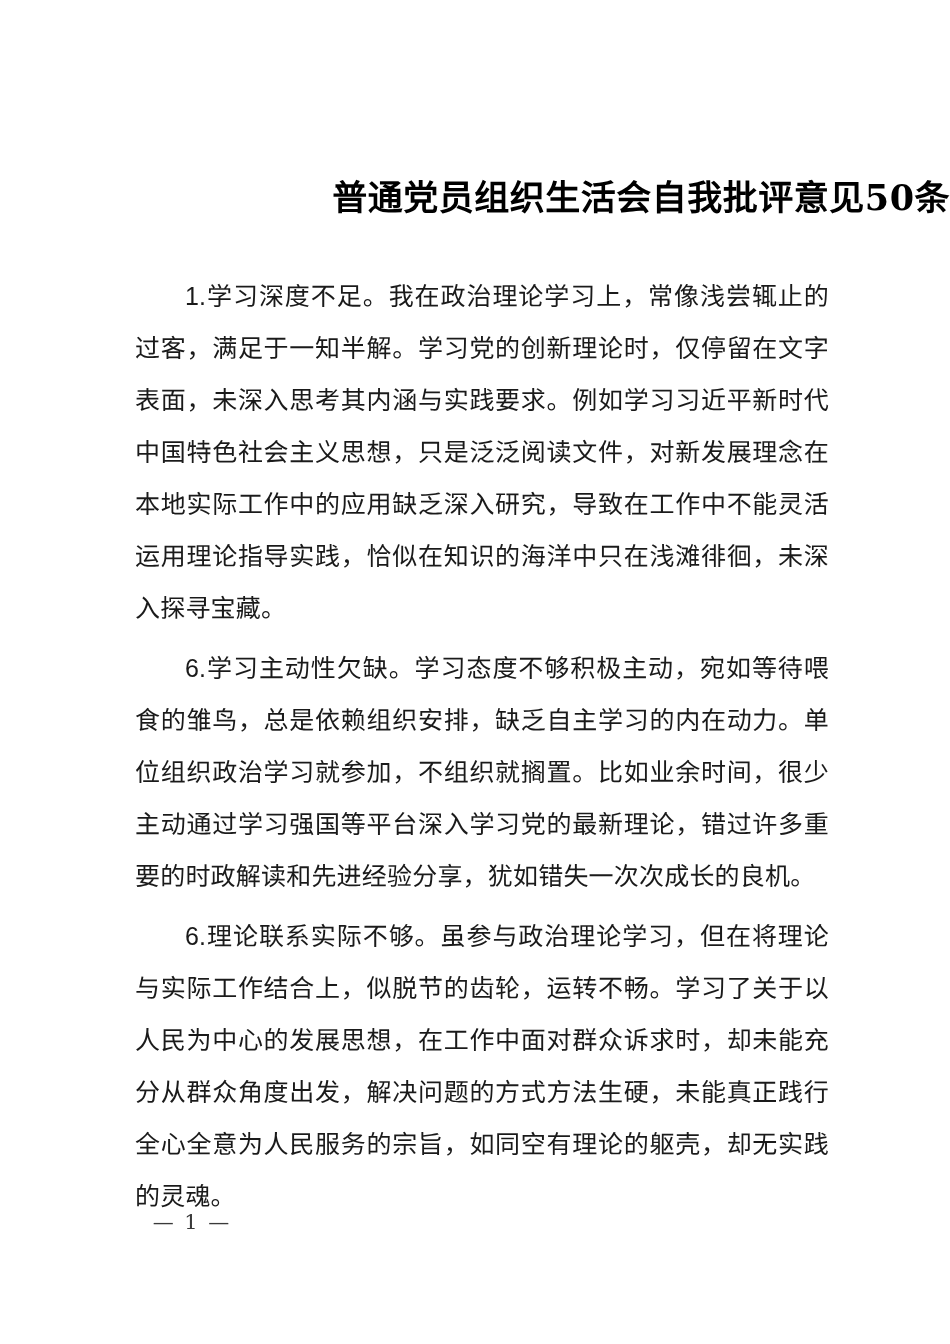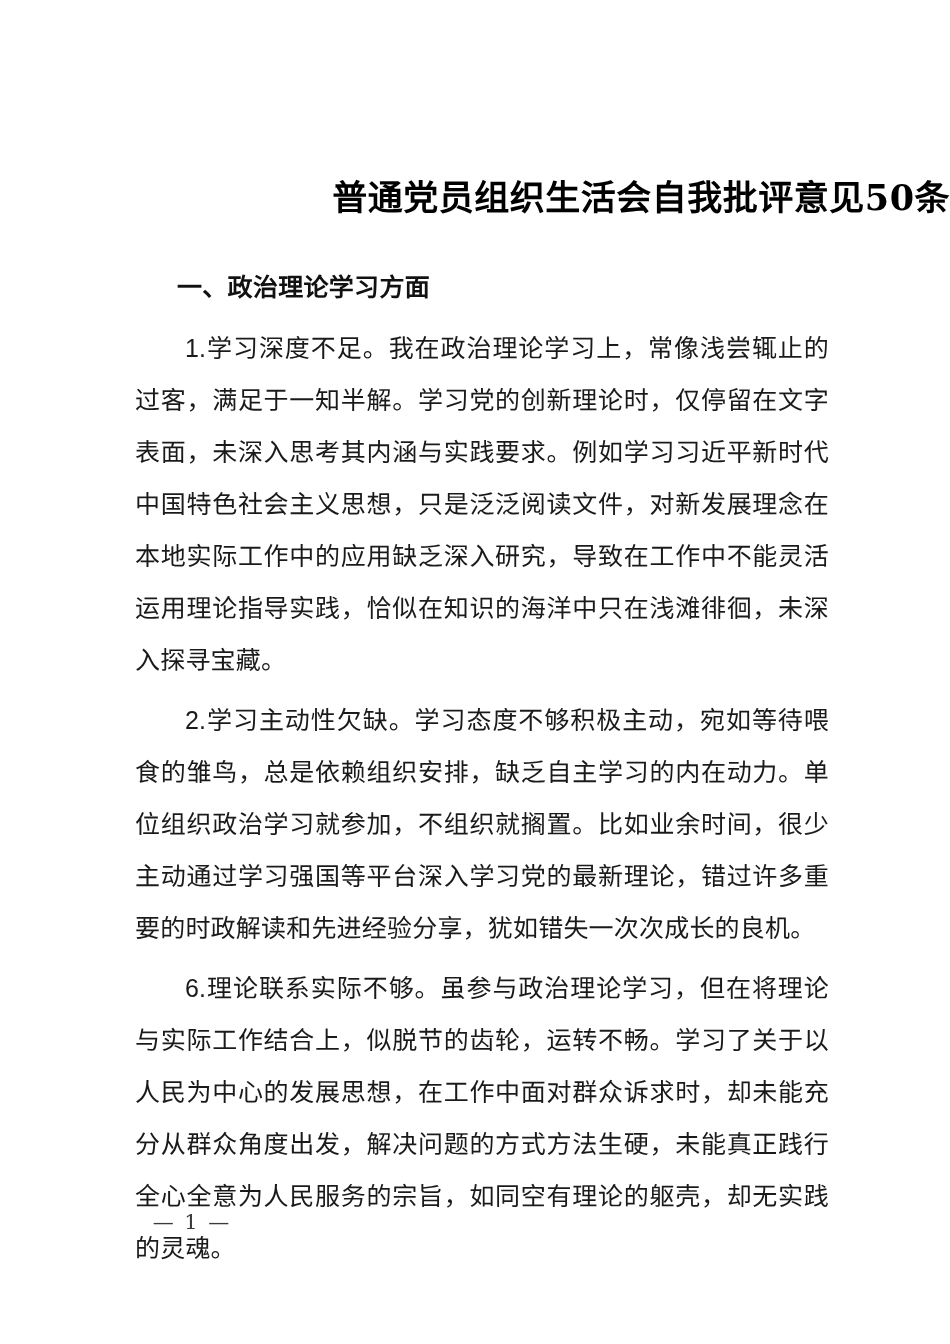--- a/index.html
+++ b/index.html
@@ -83,25 +83,24 @@
 </style>
 </head>
 <body>
 
 <div class="page">
 
   <h1 class="doc-title">普通党员组织生活会自我批评意见50条</h1>
 
   <div class="body-area">
 
-    <h2 class="section-heading">一、政治理论学习方面</h2>
 
     <p class="para">1.学习深度不足。我在政治理论学习上，常像浅尝辄止的过客，满足于一知半解。学习党的创新理论时，仅停留在文字表面，未深入思考其内涵与实践要求。例如学习习近平新时代中国特色社会主义思想，只是泛泛阅读文件，对新发展理念在本地实际工作中的应用缺乏深入研究，导致在工作中不能灵活运用理论指导实践，恰似在知识的海洋中只在浅滩徘徊，未深入探寻宝藏。</p>
 
-    <p class="para">2.学习主动性欠缺。学习态度不够积极主动，宛如等待喂食的雏鸟，总是依赖组织安排，缺乏自主学习的内在动力。单位组织政治学习就参加，不组织就搁置。比如业余时间，很少主动通过学习强国等平台深入学习党的最新理论，错过许多重要的时政解读和先进经验分享，犹如错失一次次成长的良机。</p>
+    <p class="para">6.学习主动性欠缺。学习态度不够积极主动，宛如等待喂食的雏鸟，总是依赖组织安排，缺乏自主学习的内在动力。单位组织政治学习就参加，不组织就搁置。比如业余时间，很少主动通过学习强国等平台深入学习党的最新理论，错过许多重要的时政解读和先进经验分享，犹如错失一次次成长的良机。</p>
 
     <p class="para">6.理论联系实际不够。虽参与政治理论学习，但在将理论与实际工作结合上，似脱节的齿轮，运转不畅。学习了关于以人民为中心的发展思想，在工作中面对群众诉求时，却未能充分从群众角度出发，解决问题的方式方法生硬，未能真正践行全心全意为人民服务的宗旨，如同空有理论的躯壳，却无实践的灵魂。</p>
 
   </div>
 
   <div class="page-footer">— 1 —</div>
 
 </div>
 
 </body></html>

